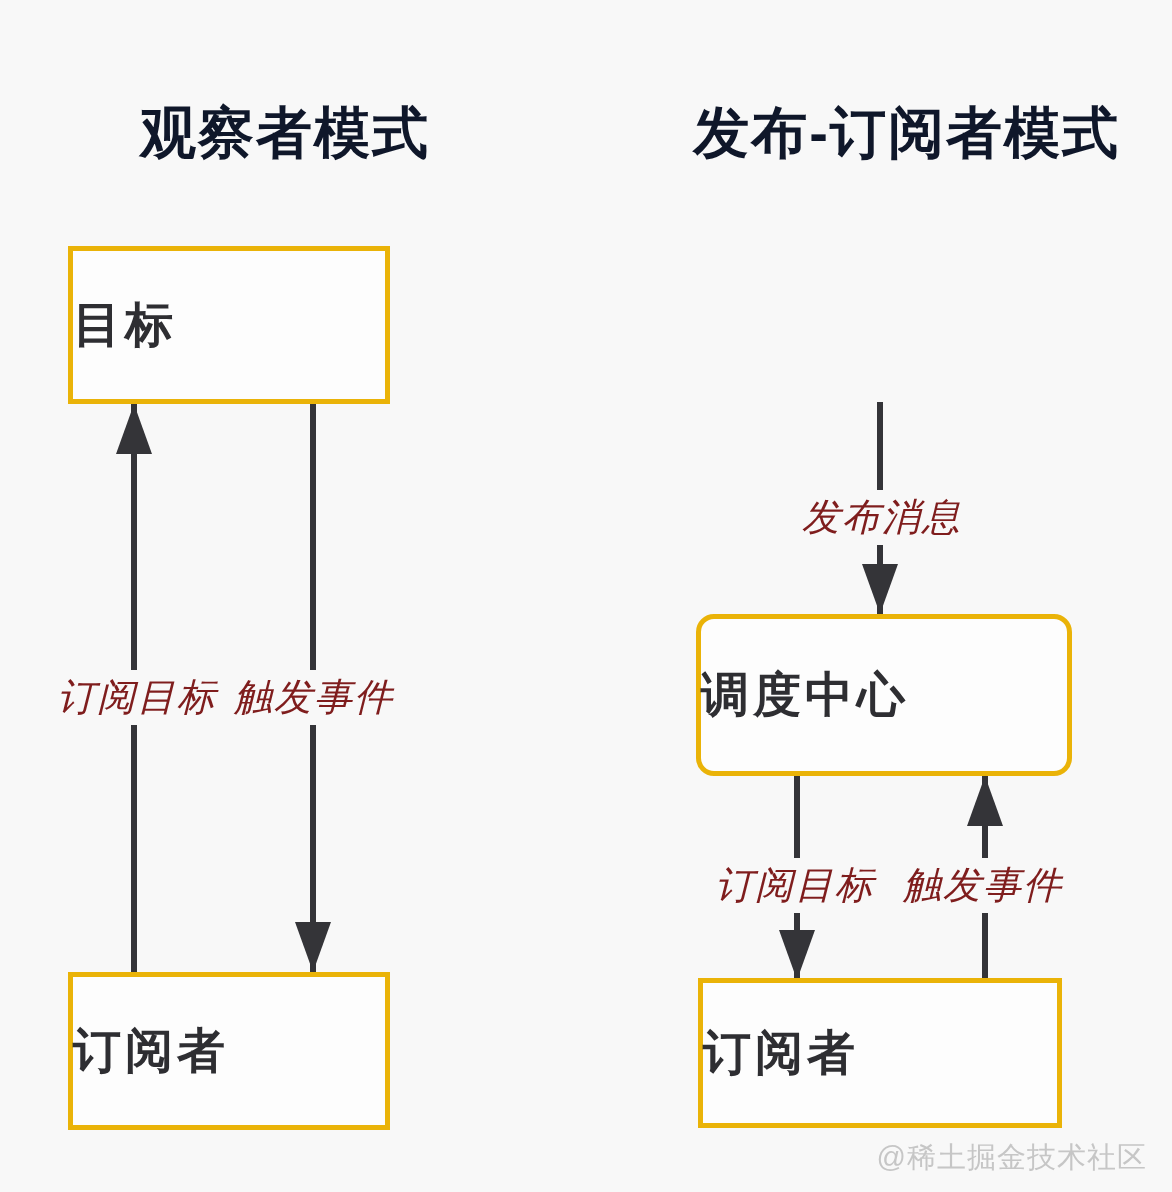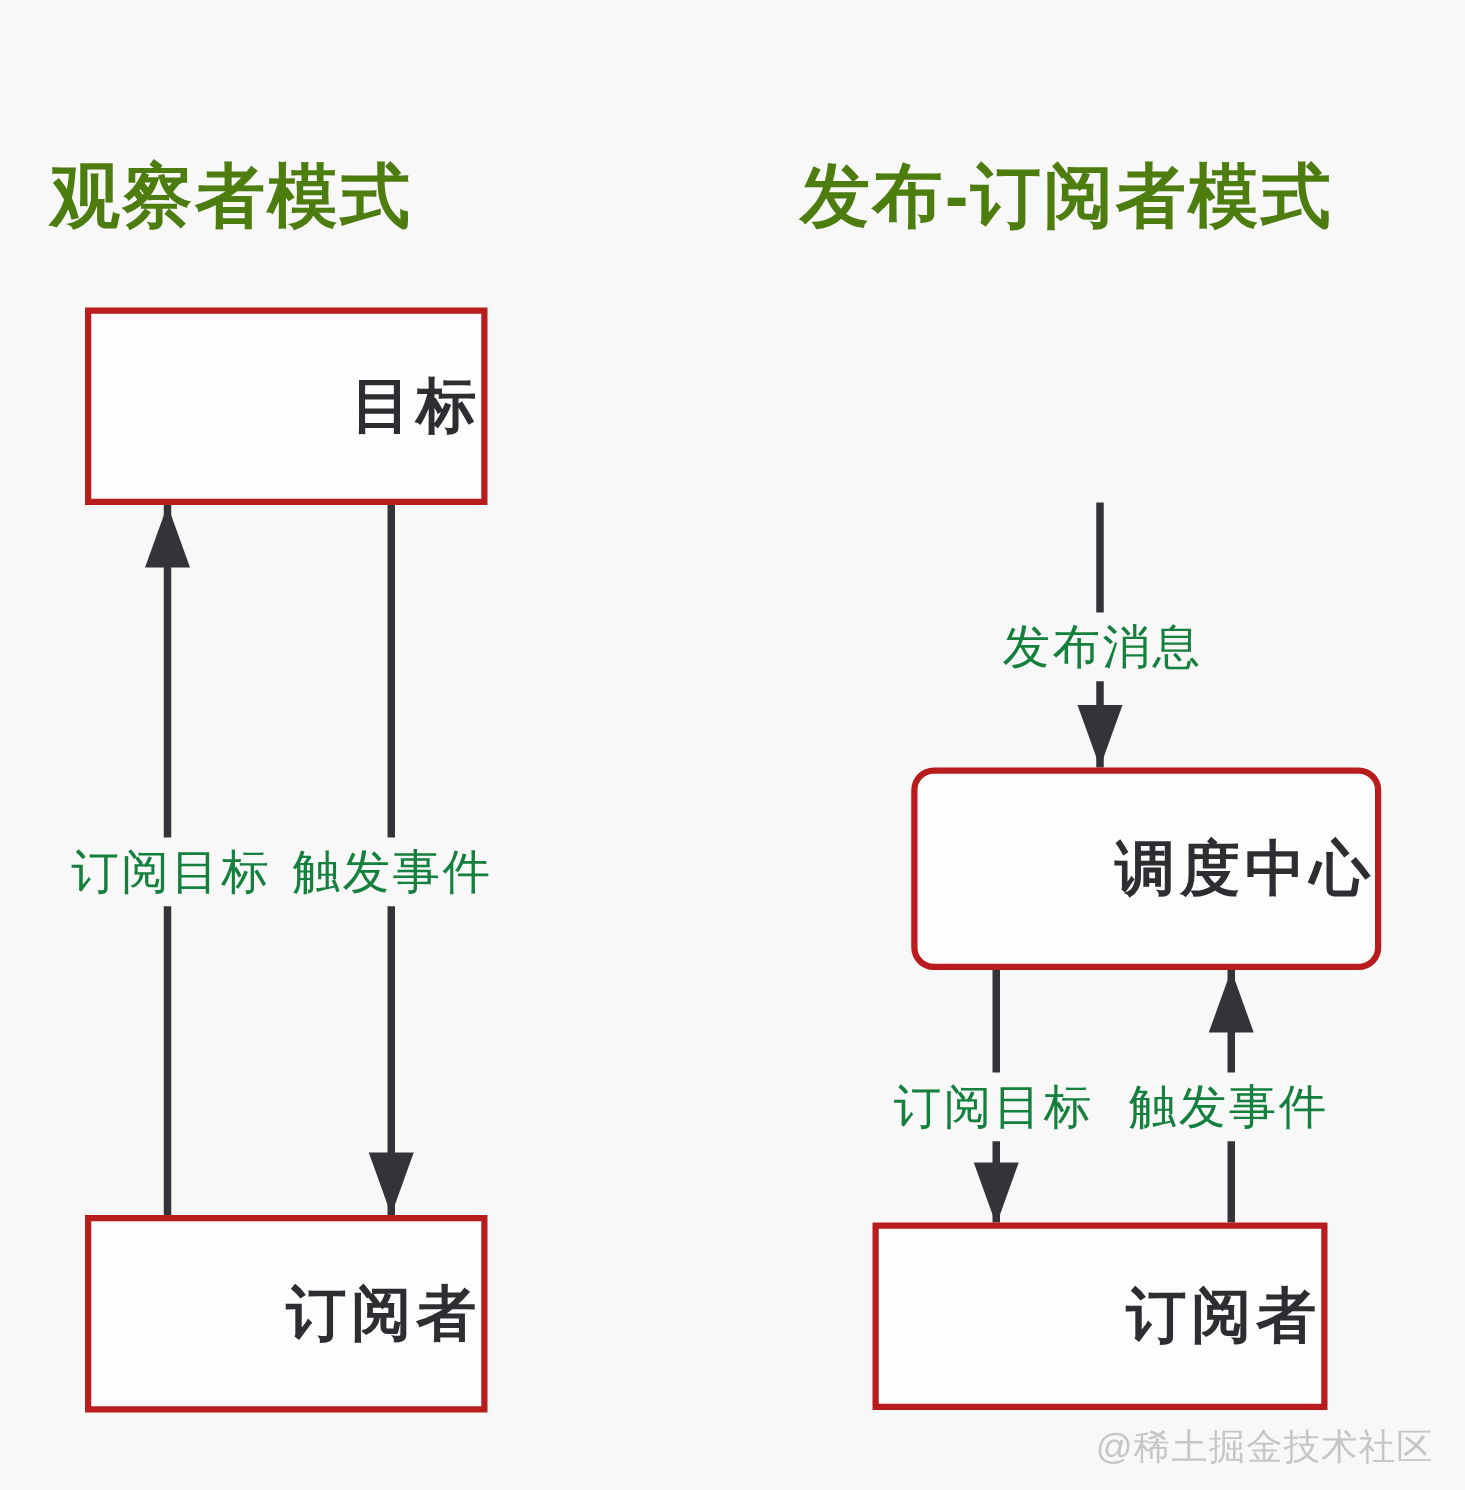--- a/index.html
+++ b/index.html
@@ -10,45 +10,44 @@
   }
   .canvas {
     position: relative;
     width: 1172px;
     height: 1192px;
     background: #f8f8f8;
     overflow: hidden;
   }
   .pattern-title {
     position: absolute;
-    text-align: left;
+    text-align: right;
     font-size: 56px;
     font-weight: 700;
-    color: #4d7c0f;
+    color: #0f172a;
     letter-spacing: 2px;
     white-space: nowrap;
-    margin-top: 24px;
   }
   .box {
     position: absolute;
     box-sizing: border-box;
     background: #fdfdfd;
-    border: 5px solid #b91c1c;
+    border: 5px solid #eab308;
     display: flex;
     align-items: center;
-    justify-content: flex-end;
+    justify-content: flex-start;
   }
   .box .box-label {
     font-size: 48px;
     font-weight: 700;
     color: #2e2e32;
     letter-spacing: 4px;
     white-space: nowrap;
   }
-  .box.rounded { border-radius: 18px; margin-left: 33px; }
+  .box.rounded { border-radius: 18px; }
   .vline {
     position: absolute;
     width: 6px;
     background: #343438;
   }
   .arrowhead {
     position: absolute;
     width: 0;
     height: 0;
   }
@@ -60,25 +59,26 @@
   .arrowhead.down {
     border-left: 18px solid transparent;
     border-right: 18px solid transparent;
     border-top: 50px solid #343438;
   }
   .mid-label {
     position: absolute;
     transform: translateX(-50%);
     font-size: 38px;
     font-weight: 500;
-    color: #15803d;
+    color: #7f1d1d;
     background: #f8f8f8;
     padding: 2px 8px;
     white-space: nowrap;
     letter-spacing: 2px;
+    font-style: italic;
   }
   .watermark {
     position: absolute;
     right: 25px;
     top: 1138px;
     font-size: 29px;
     color: #c6c6c6;
     letter-spacing: 1px;
   }
 </style>

